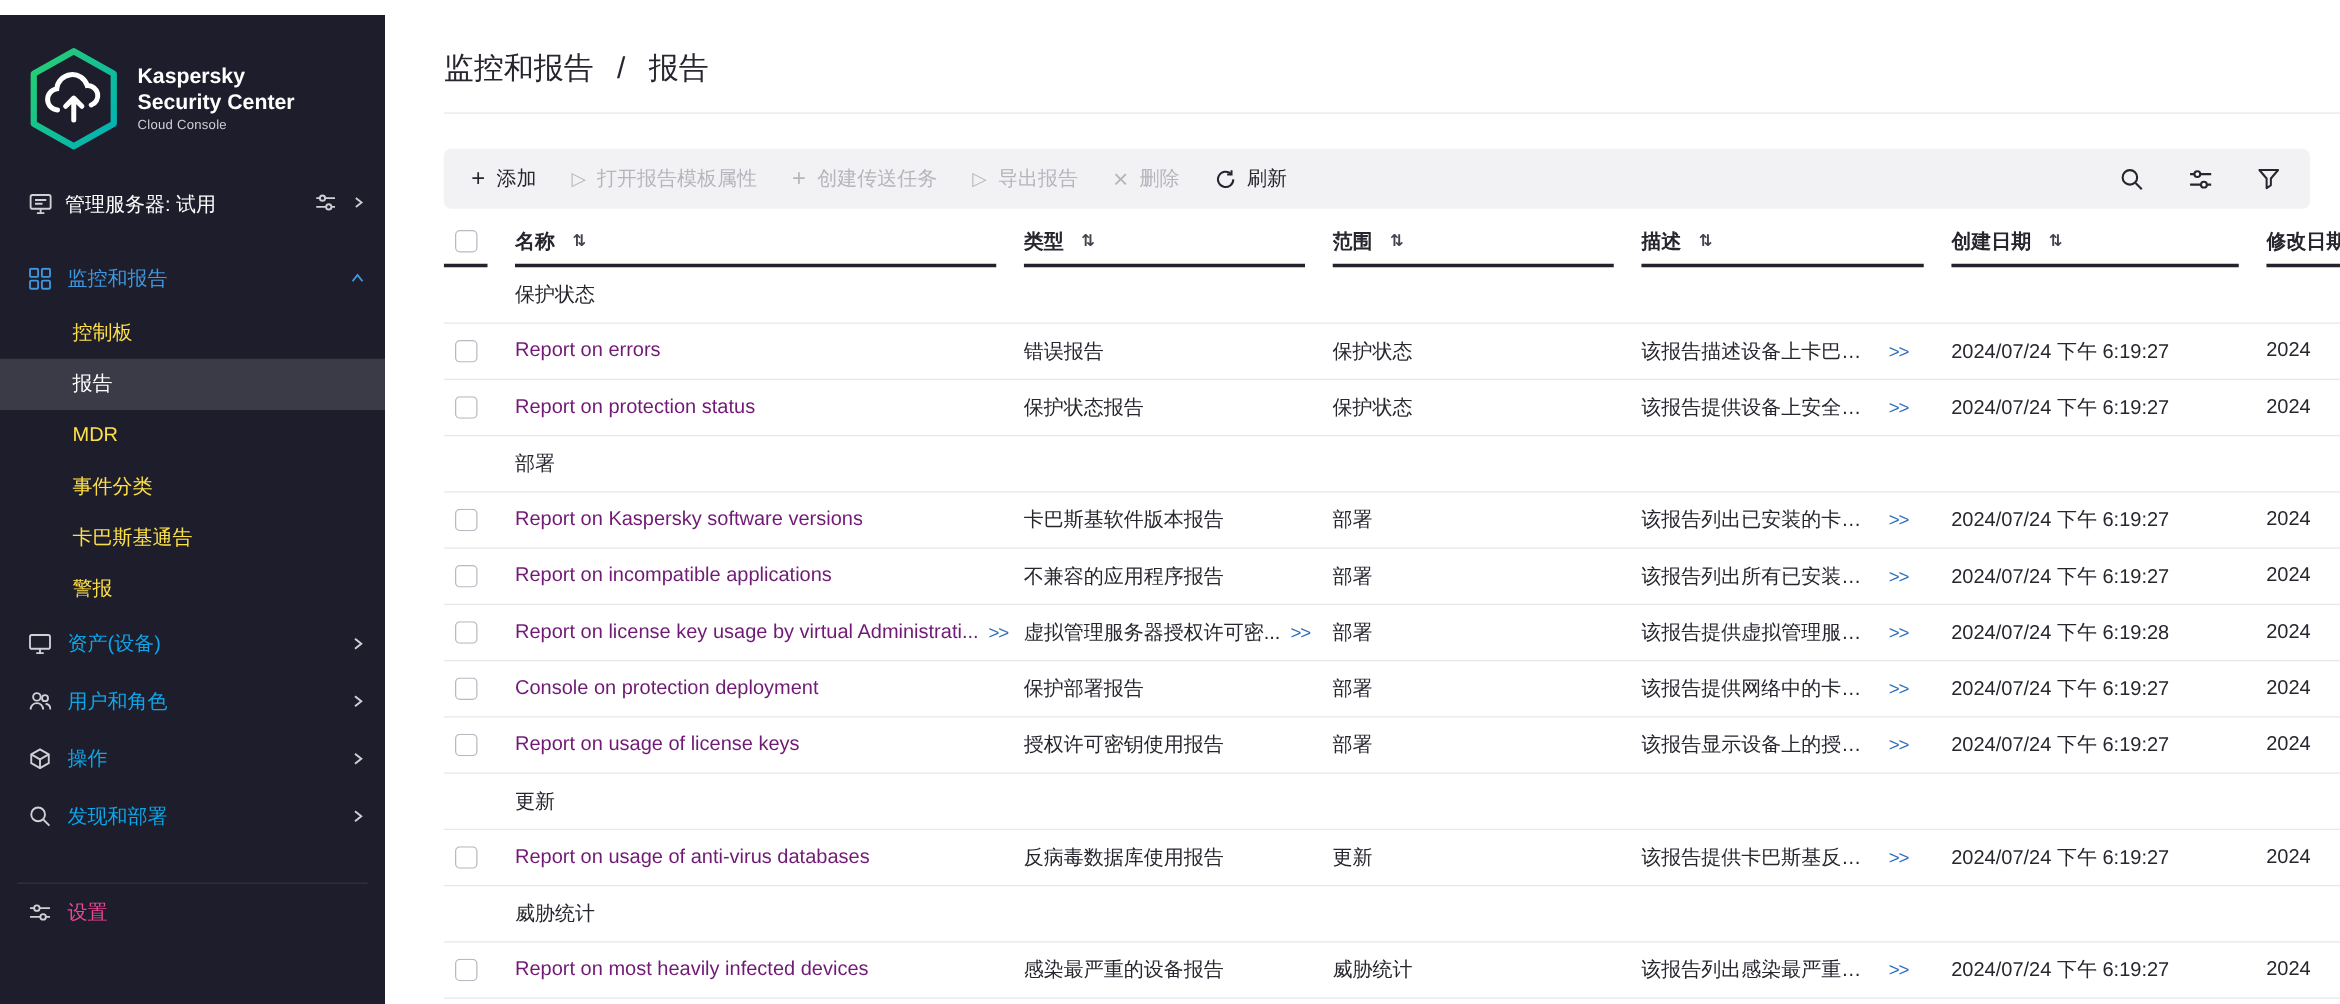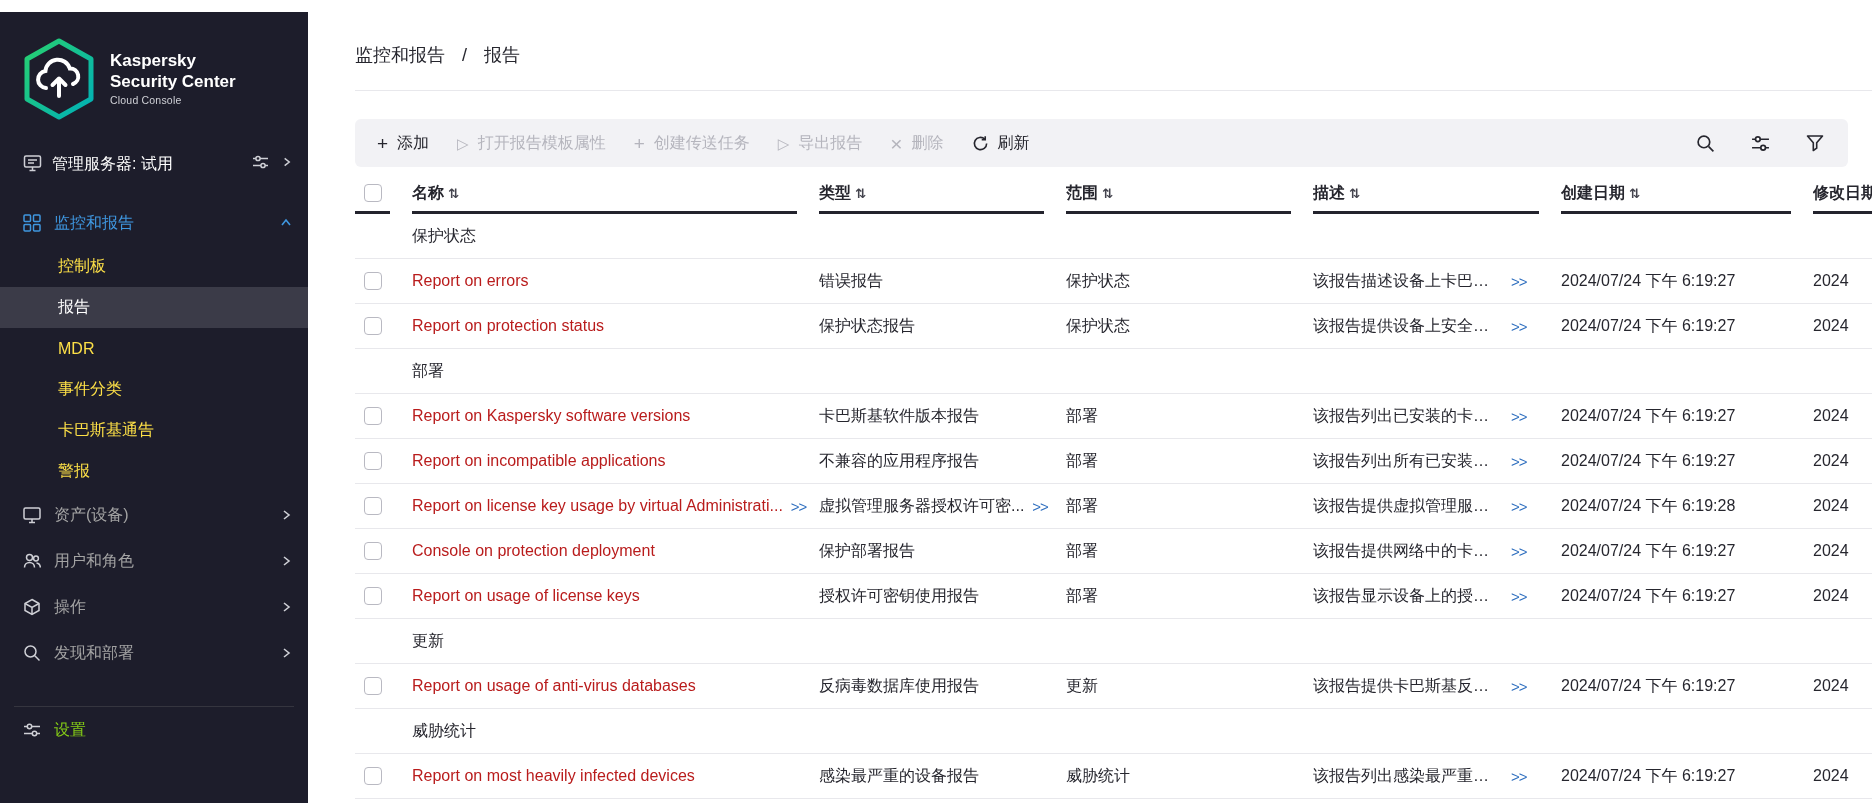--- a/index.html
+++ b/index.html
@@ -23,55 +23,55 @@
   .server-row {
     display:flex; align-items:flex-start; gap:10px;
     height:46px; padding:0 16px 0 22px; cursor:pointer;
   }
   .server-label { font-size:16px; color:#ffffff; white-space:nowrap; overflow:hidden; flex:1; }
   .server-icons { display:flex; align-items:center; gap:12px; color:#cfd0d6; }
 
   .nav-item {
     display:flex; align-items:center; gap:12px;
     height:46px; padding:0 16px 0 22px; cursor:pointer;
-    font-size:16px; color:#a3a3a3; white-space:nowrap;
+    font-size:16px; color:#0ea5e9; white-space:nowrap;
   }
   .nav-item .nav-label { flex:1; overflow:hidden; }
   .nav-item.active { color:#3f97e0; }
   .nav-item.active .nav-ico { color:#3f97e0; }
   .nav-ico { color:#cfd0d6; display:flex; width:20px; justify-content:center; }
   .nav-chevron { color:#cfd0d6; display:flex; }
   .nav-item.active .nav-chevron { color:#3f97e0; }
 
   .sub-item {
     height:41px; display:flex; align-items:center;
     padding-left:58px; font-size:16px; color:#fde047; cursor:pointer; white-space:nowrap;
   }
   .sub-item.selected { background:#3b3b48; color:#ffffff; }
 
   .side-divider { border-top:1px solid #35353f; margin:30px 14px 0 14px; }
 
   .settings-row {
     display:flex; align-items:center; gap:12px;
-    height:46px; padding:0 16px 0 22px; font-size:16px; color:#84cc16; cursor:pointer;
+    height:46px; padding:0 16px 0 22px; font-size:16px; color:#ec4899; cursor:pointer;
   }
 
   .user-bar {
     position:absolute; left:0; bottom:0; width:100%; height:44px;
     background:#27272f; display:flex; align-items:center; gap:12px;
     padding:0 22px; color:#83838c; font-size:15px;
   }
 
   
   .main { margin-left:308px; width:1564px; height:803px; overflow:hidden; }
 
   .page-header {
     margin-left:47px; padding:42px 0 22px;
     border-bottom:1px solid #e8e8ec;
-    font-size:18px; font-weight:500; color:#26262e; line-height:26px;
+    font-size:24px; font-weight:500; color:#26262e; line-height:26px;
   }
   .crumb { cursor:default; }
   .crumb.parent { cursor:pointer; }
   .crumb-sep { margin:0 12px; color:#26262e; }
 
   .toolbar {
     margin:28px 24px 0 47px; height:48px;
     background:#f2f2f5; border-radius:6px;
     display:flex; align-items:center; padding:0 10px 0 8px;
   }
@@ -97,33 +97,33 @@
   .col-check    { width:57px; }
   .col-name     { width:407px; }
   .col-type     { width:247px; }
   .col-scope    { width:247px;align-items:center; }
   .col-desc     { width:248px; }
   .col-created  { width:252px; }
   .col-modified { width:200px; }
   .th { cursor:pointer; }
   .th-inner {
     flex:1; height:100%; margin-right:22px;
-    display:flex; align-items:center; gap:4px;
+    display:flex; align-items:center; gap:14px;
     border-bottom:3px solid #23232d; font-weight:bold; overflow:hidden;
   }
   .sort { font-size:13px; color:#44444e; font-family:"DejaVu Sans",sans-serif; }
 
   .trow { display:flex; height:45px; border-bottom:1px solid #e8e8ec; align-items:center; }
   .group-row { font-size:16px; color:#26262e; }
   .checkbox {
     width:18px; height:18px; border:1px solid #b9b9c2; border-radius:4px;
     background:#fff; display:inline-block; margin-left:9px; cursor:pointer; flex:0 0 auto;
   }
   .thead .checkbox { margin-left:9px; }
-  .name-link { color:#b91c1c; text-decoration:none; cursor:pointer; overflow:hidden; text-overflow:ellipsis; }
+  .name-link { color:#701a75; text-decoration:none; cursor:pointer; overflow:hidden; text-overflow:ellipsis; }
   .more-link { color:#2f6fbf; cursor:pointer; margin-left:8px; letter-spacing:-1px; flex:0 0 auto; font-size:15px; }
   .cell-text { overflow:hidden; text-overflow:ellipsis; }
   .col-desc .cell-text { max-width:190px; }
 
   svg { display:block; }
 </style>
 </head>
 <body>
 
 <aside class="sidebar">

